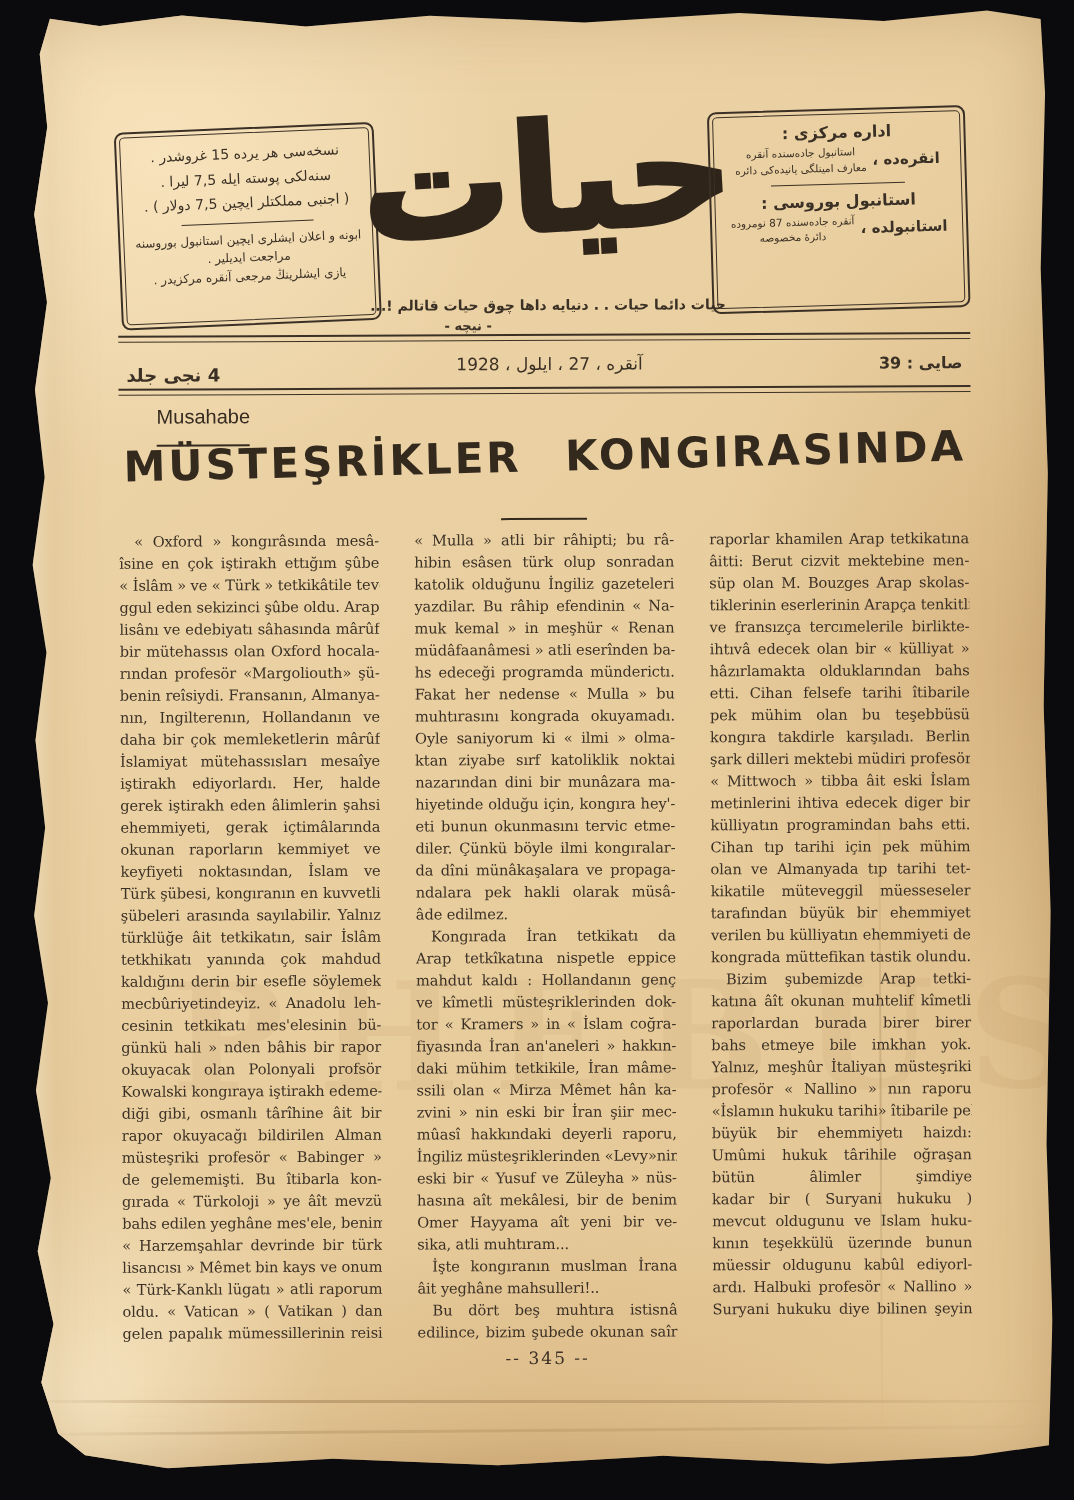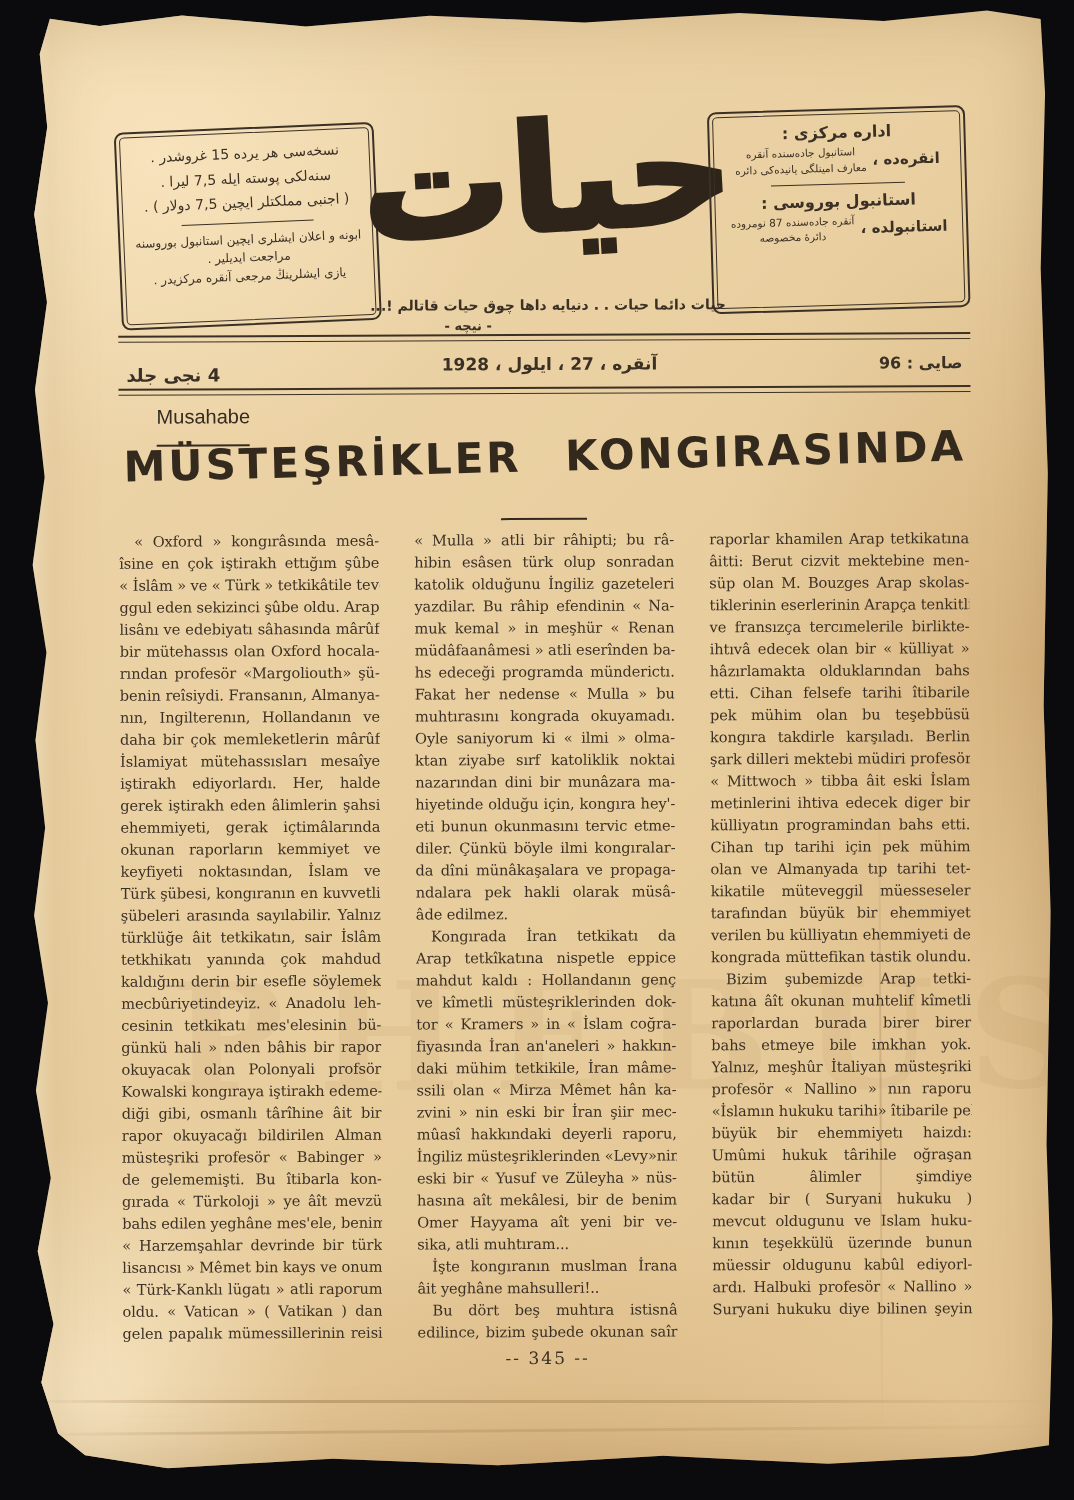--- a/index.html
+++ b/index.html
@@ -76,21 +76,21 @@
     line-height:1;
   }
   .motto{position:absolute; left:352px; top:288px; width:356px; text-align:center;
     font-size:14px; font-weight:bold; line-height:1.4;}
   .motto-attrib{font-size:13px; transform:translateX(-80px); margin-top:1px;}
   
   .dateline{position:absolute; left:100px; top:326px; width:852px;}
   .hrule{height:7px; border-top:2px solid var(--ink); border-bottom:1.5px solid var(--ink);}
   .dateline-row{display:flex; align-items:center; justify-content:space-between; height:46px; padding:0 8px;}
   .dl-volume{font-size:18px; font-weight:bold; margin-top:18px;}
-  .dl-date{font-size:17px; font-weight:bold; letter-spacing:1px;}
+  .dl-date{font-size:17px; font-weight:normal; letter-spacing:1px;}
   .dl-issue{font-size:16px; font-weight:bold;}
   
   .kicker{position:absolute; left:138px; top:396px; font-family:Liberation Sans, sans-serif;
     font-size:20px; color:#352b20; border-bottom:2px solid #352b20; padding-bottom:16px;}
   .headline{position:absolute; left:62px; top:424px; width:928px; text-align:center;
     font-family:"DejaVu Sans", sans-serif; font-weight:bold; font-size:42px;
     letter-spacing:3px; word-spacing:26px; color:#33291d; transform:rotate(-1.2deg);
     white-space:nowrap;}
   .headline-rule{position:absolute; left:482px; top:510px; width:86px; border-top:2.5px solid #33291d;}
   
@@ -156,21 +156,21 @@
         </span>
       </div>
     </div>
   </div>
 
   <div class="dateline">
     <div class="hrule"></div>
     <div class="dateline-row">
       <span class="dl-volume rtl ar">4 نجی جلد</span>
       <span class="dl-date rtl ar">آنقره ، 27 ، ایلول ، 1928</span>
-      <span class="dl-issue rtl ar">صایی : 96</span>
+      <span class="dl-issue rtl ar">صایی : 39</span>
     </div>
     <div class="hrule"></div>
   </div>
 
   <div class="kicker">Musahabe</div>
   <div class="headline">MÜSTEŞRİKLER KONGIRASINDA</div>
   <div class="headline-rule"></div>
 
   <div class="columns">
     <div class="col">

